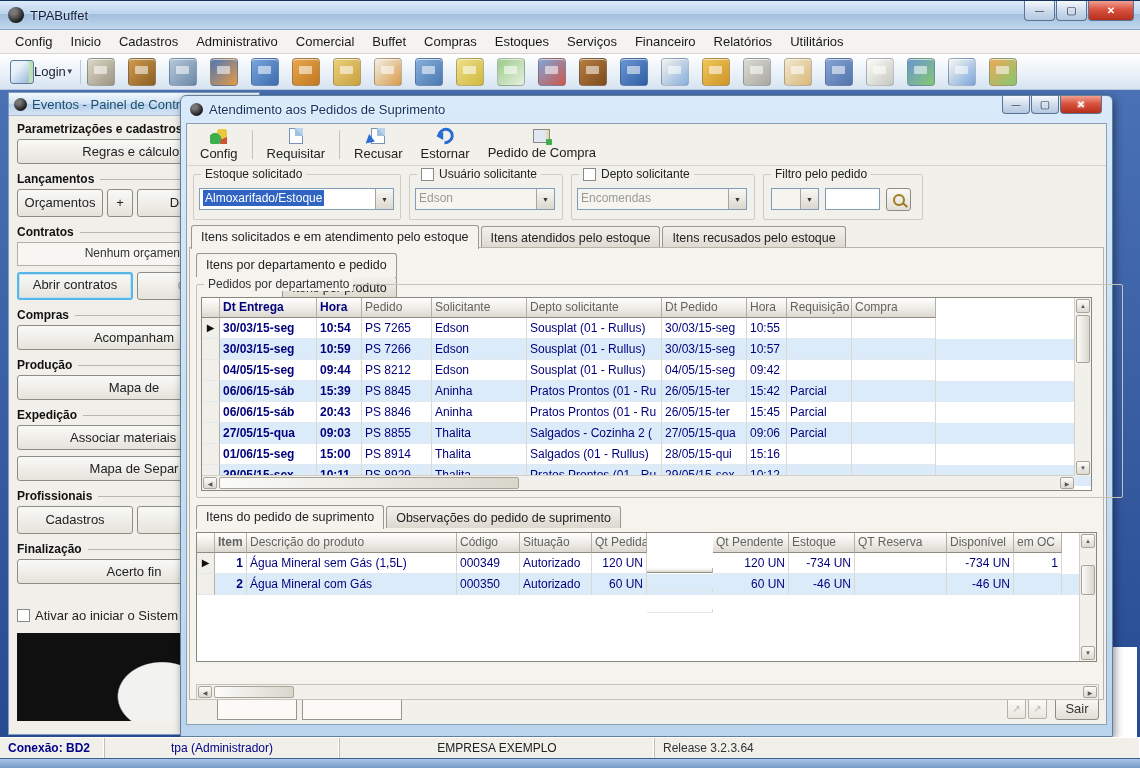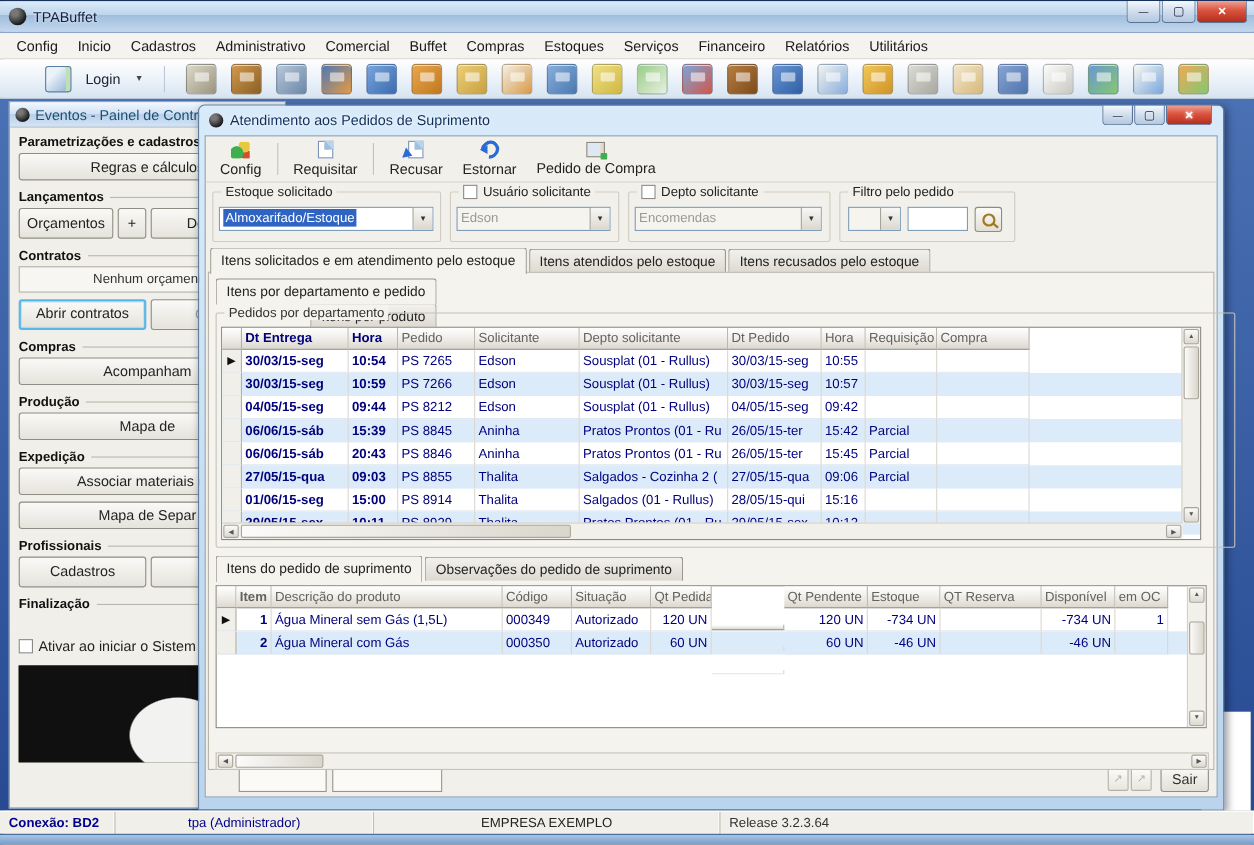--- a/index.html
+++ b/index.html
@@ -21,21 +21,21 @@
   .wbtn.close{width:44px;background:linear-gradient(#f0a092,#d9533f 45%,#b52e1b);color:#fff;font-weight:bold;}
   .wbtn.min::before{content:"—";font-size:9px;}
   .wbtn.max::before{content:"▢";font-size:11px;}
   .wbtn.close::before{content:"✕";}
   
   .menubar{position:absolute;left:0;top:30px;width:100%;height:24px;background:#f4f3ef;
     border-bottom:1px solid #d8d5cc;display:flex;align-items:center;padding:0 6px;box-sizing:border-box;}
   .menu-item{font-size:13px;color:#1a1a1a;padding:3px 9px;cursor:default;}
   .toolbar{position:absolute;left:0;top:54px;width:100%;height:36px;
     background:linear-gradient(#ffffff,#e8f0f8 60%,#d7e4f1);border-bottom:1px solid #b8c6d8;
-    display:flex;align-items:center;padding:14px 10px;box-sizing:border-box;gap:13px;justify-content:center;}
+    display:flex;align-items:center;padding:14px 10px;box-sizing:border-box;gap:0;}
   .login-ico{width:22px;height:22px;border:1px solid #5a7ca0;border-radius:3px;
     background:linear-gradient(135deg,#eaf2fa 30%,#8fb0d4);box-shadow:inset -4px 0 0 #bfe0b0;}
   .login-lbl{font-size:13px;color:#223;}
   .dd-arrow{font-size:8px;color:#445;}
   .tb-sep{width:1px;height:24px;background:#bcc8d6;margin:0 6px;}
   .tb-icons{display:flex;align-items:center;gap:13px;}
   .tbicon{width:26px;height:26px;border-radius:4px;border:1px solid rgba(90,100,115,.35);
     box-shadow:inset 0 1px 0 rgba(255,255,255,.6);}
   .tbicon::after{content:"";display:block;margin:7px auto 0;width:13px;height:8px;
     background:rgba(255,255,255,.55);border-radius:1px;}
@@ -321,20 +321,21 @@
         <div class="lbtn" data-name="mapa-producao-button">Mapa de</div>
         <div class="lsec" data-name="section-expedicao">Expedição</div>
         <div class="lbtn" data-name="associar-materiais-button">Associar materiais e a</div>
         <div class="lbtn" style="margin-top:6px;" data-name="mapa-separacao-button">Mapa de Separ</div>
         <div class="lsec" data-name="section-profissionais">Profissionais</div>
         <div class="lrow">
           <div class="lbtn" style="width:116px;flex:none;" data-name="cadastros-button">Cadastros</div>
           <div class="lbtn" style="flex:1;" data-name="escala-button">E</div>
         </div>
         <div class="lsec" data-name="section-finalizacao">Finalização</div>
+        <div class="lbtn" data-name="acerto-final-button">Acerto fin</div>
         <div class="lcheck">
           <span class="cb" data-name="ativar-checkbox"></span>
           <span data-name="ativar-checkbox-label">Ativar ao iniciar o Sistem</span>
         </div>
         <div class="photo" data-name="buffet-photo"></div>
       </div>
     </div>
 
     <div class="dlg" data-name="atendimento-dialog">
       <div class="dlg-title" data-name="dialog-titlebar">

